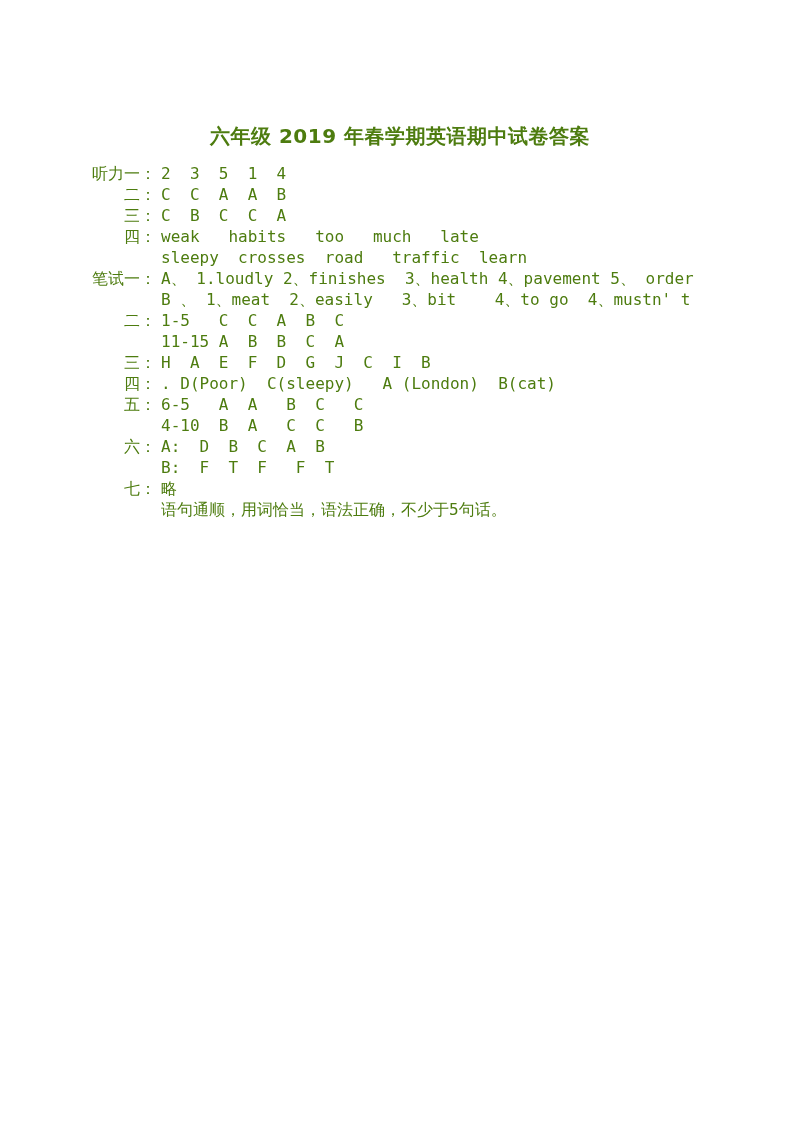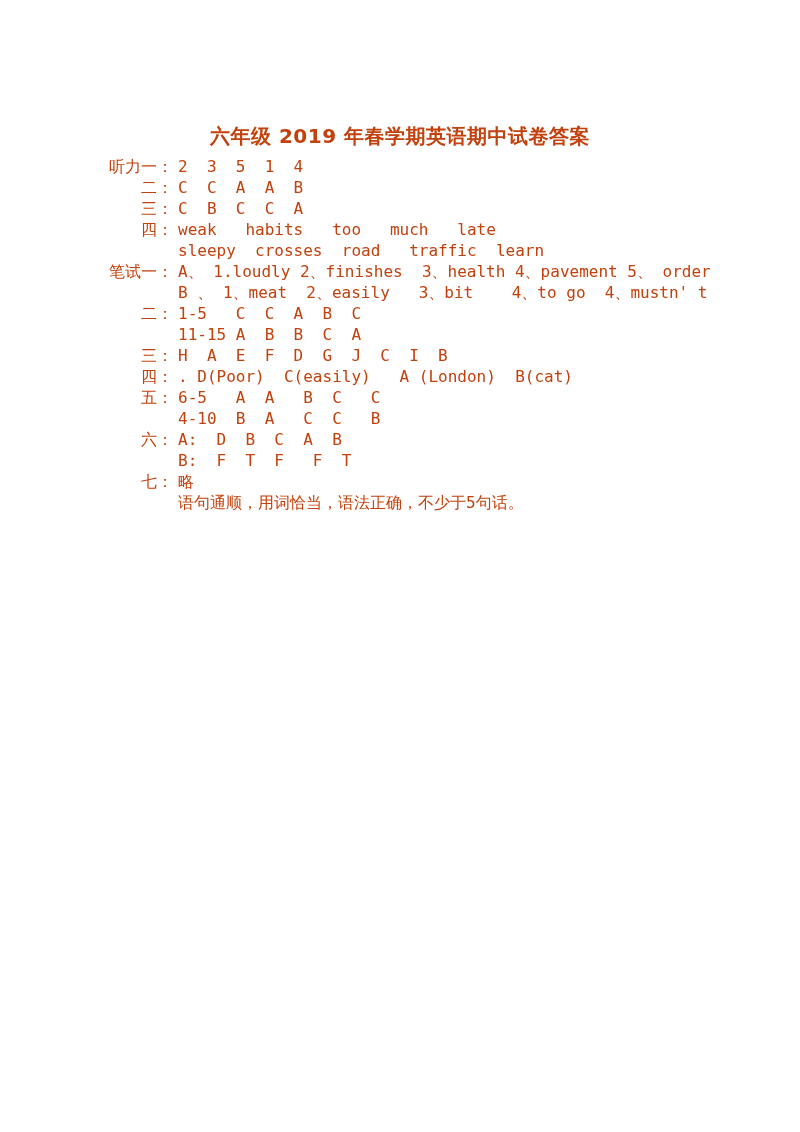--- a/index.html
+++ b/index.html
@@ -6,40 +6,39 @@
     margin: 0;
     padding: 0;
     background: #ffffff;
   }
   .page {
     position: relative;
     width: 800px;
     height: 1132px;
     background: #ffffff;
     overflow: hidden;
-    color: #c2410c;
+    color: #4d7c0f;
     font-family: "DejaVu Sans Mono", "Liberation Mono", monospace;
   }
   .doc-title {
     position: absolute;
     top: 123px;
     left: 0;
     width: 100%;
     text-align: center;
     font-family: "DejaVu Sans", "Liberation Sans", sans-serif;
     font-weight: bold;
     font-size: 20px;
     letter-spacing: 0.5px;
     white-space: pre;
   }
   .lines {
     position: absolute;
-    top: 156px;
+    top: 163px;
     left: 92px;
-    margin-left: 17px;
   }
   .line {
     display: flex;
     align-items: baseline;
     height: 21px;
     line-height: 21px;
     font-size: 16px;
   }
   .label {
     display: inline-block;
@@ -110,21 +109,21 @@
       <span class="content">11-15 A  B  B  C  A</span>
     </div>
 
     <div class="line">
       <span class="label">三：</span>
       <span class="content">H  A  E  F  D  G  J  C  I  B</span>
     </div>
 
     <div class="line">
       <span class="label">四：</span>
-      <span class="content">. D(Poor)  C(easily)   A (London)  B(cat)</span>
+      <span class="content">. D(Poor)  C(sleepy)   A (London)  B(cat)</span>
     </div>
 
     <div class="line">
       <span class="label">五：</span>
       <span class="content">6-5   A  A   B  C   C</span>
     </div>
 
     <div class="line">
       <span class="label"></span>
       <span class="content">4-10  B  A   C  C   B</span>

